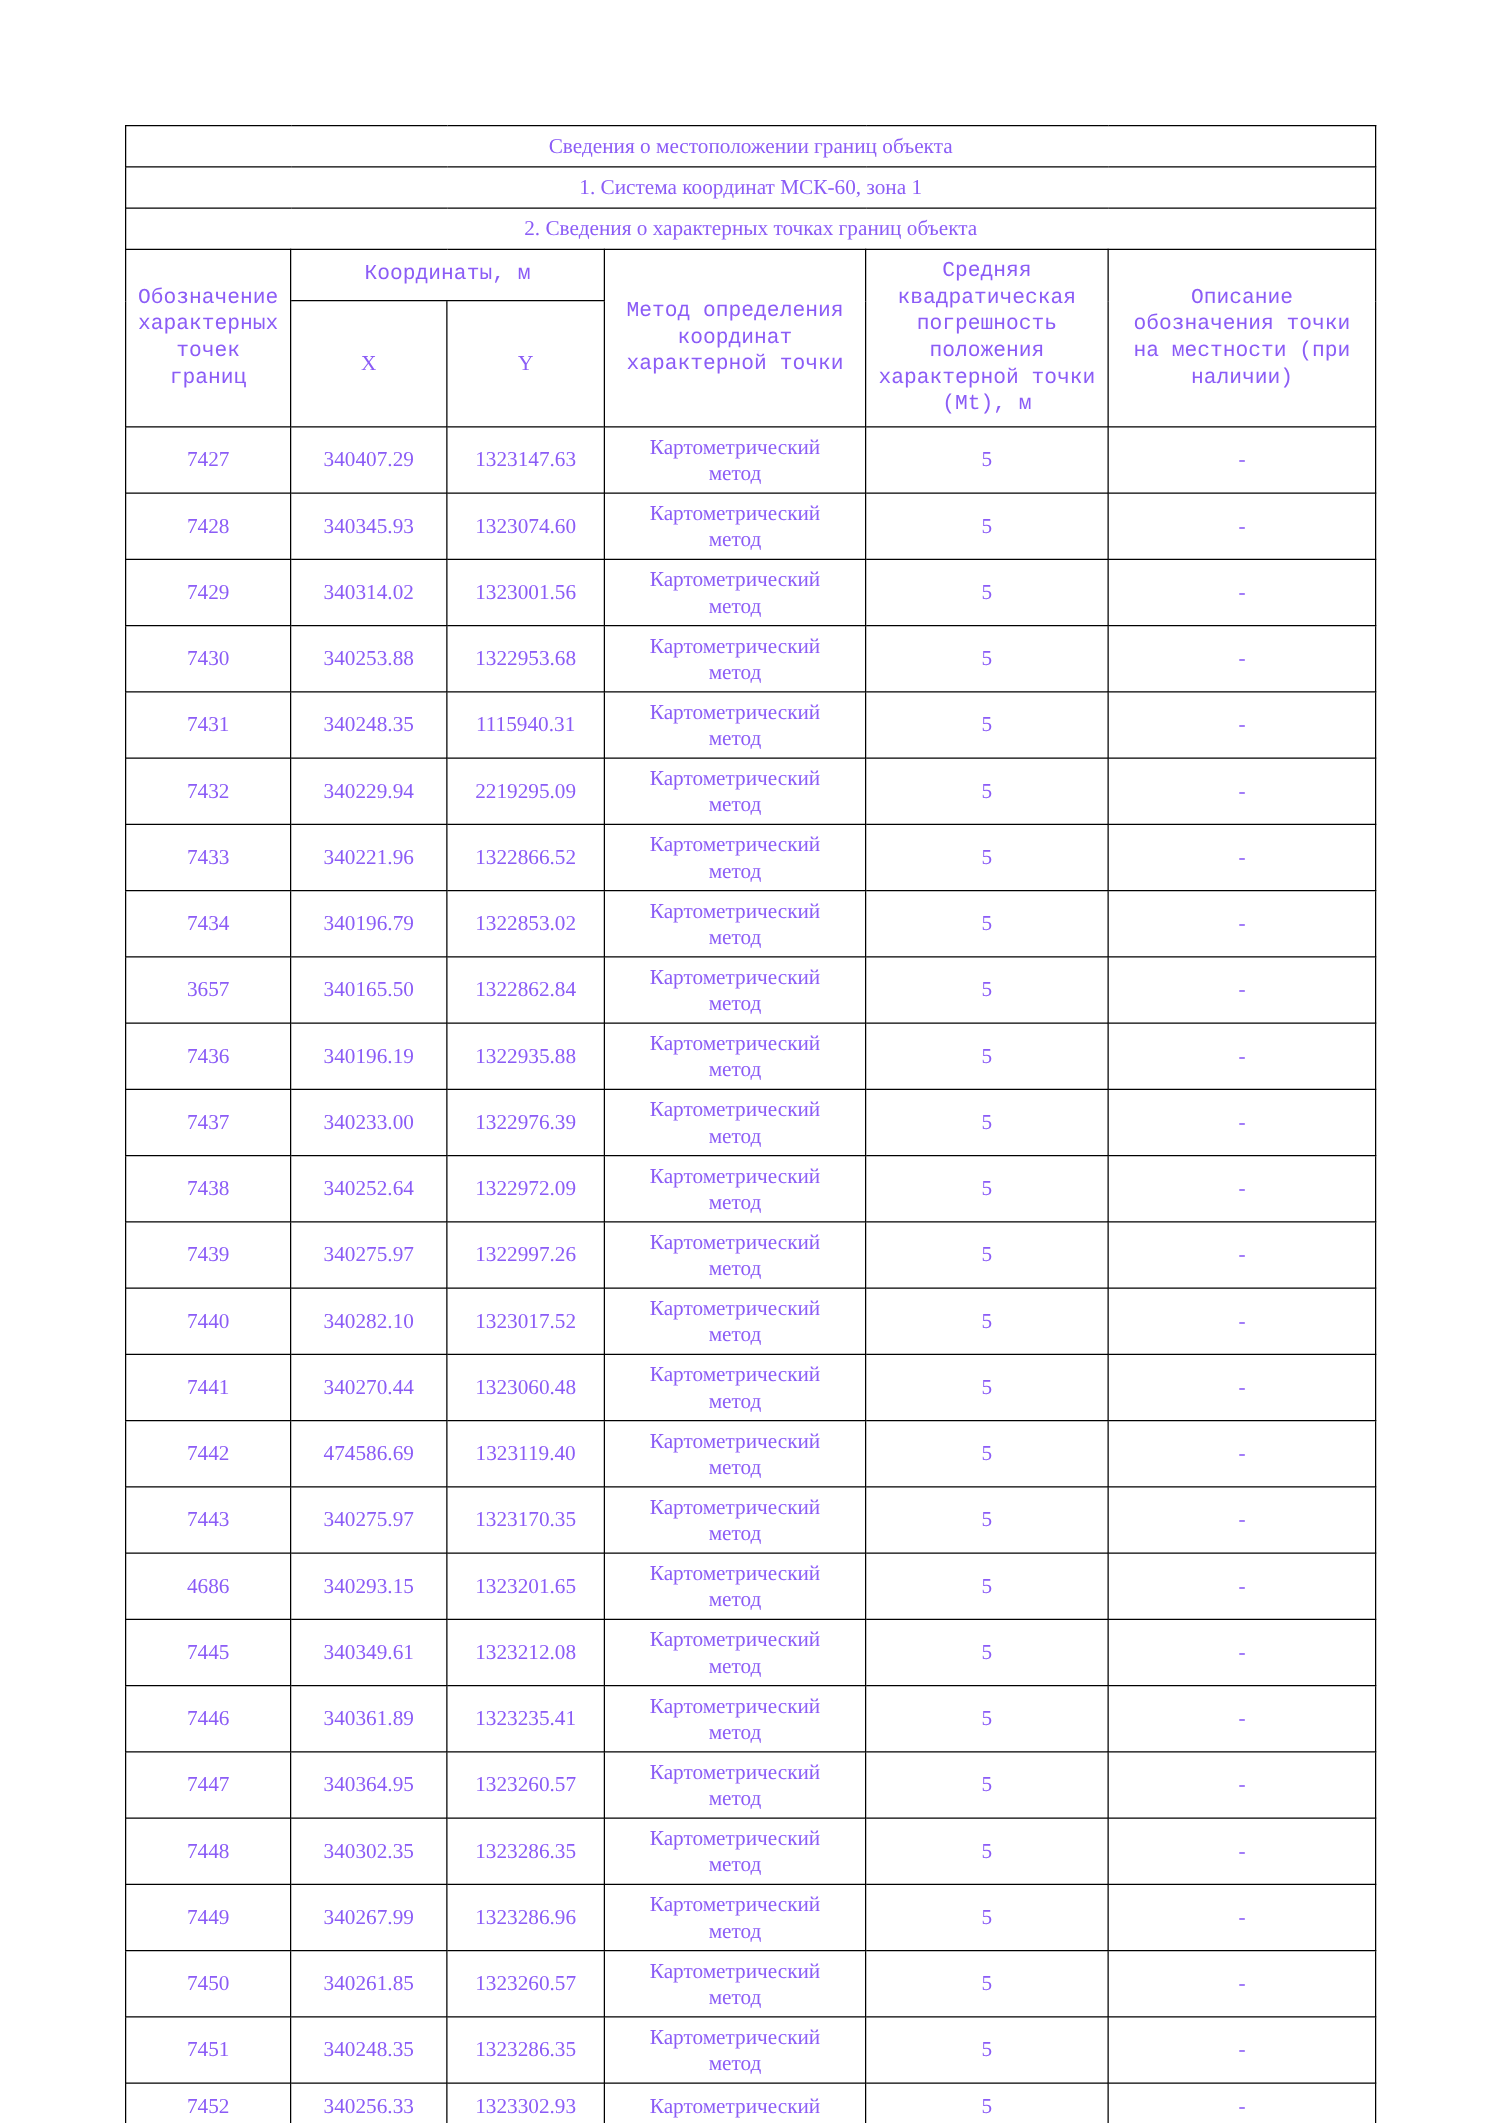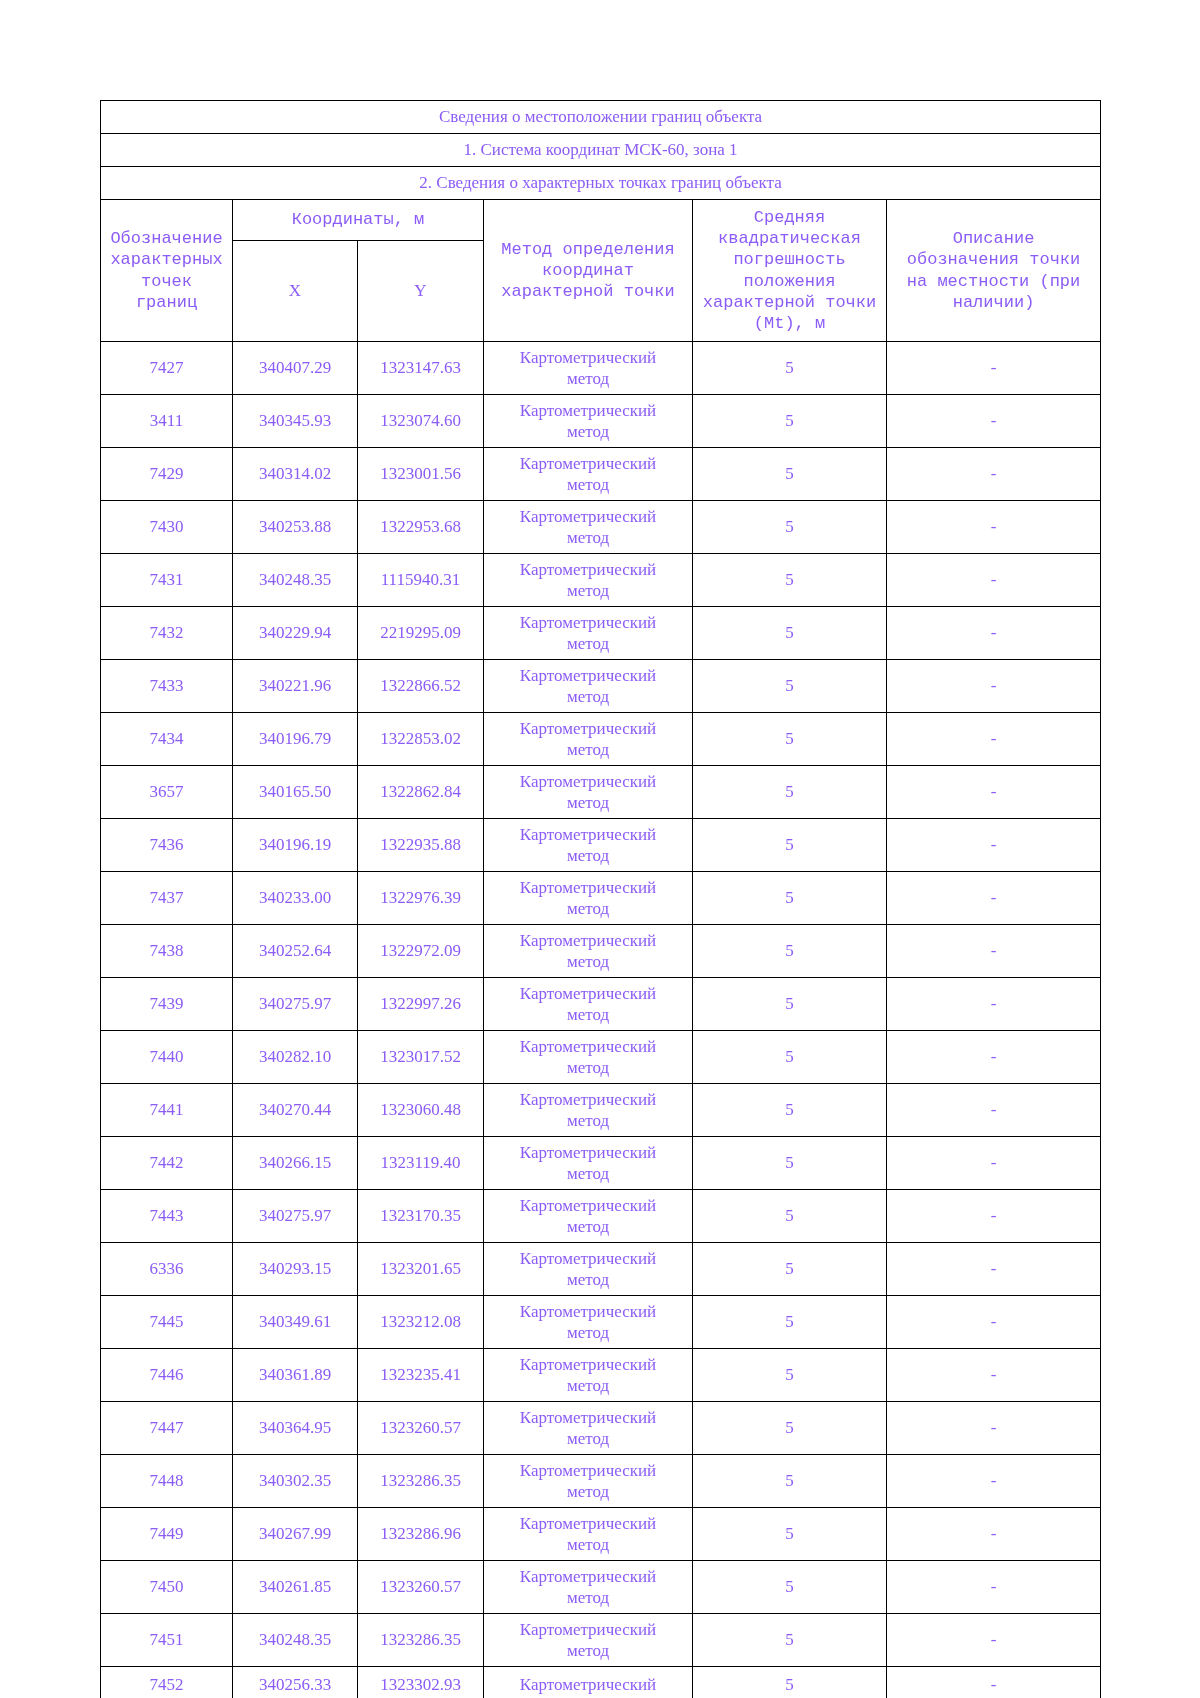--- a/index.html
+++ b/index.html
@@ -90,21 +90,21 @@
     <tbody class="data-body">
         <tr>
       <td>7427</td>
       <td>340407.29</td>
       <td>1323147.63</td>
       <td><span class="method-text">Картометрический метод</span></td>
       <td>5</td>
       <td>-</td>
     </tr>
         <tr>
-      <td>3411</td>
+      <td>7428</td>
       <td>340345.93</td>
       <td>1323074.60</td>
       <td><span class="method-text">Картометрический метод</span></td>
       <td>5</td>
       <td>-</td>
     </tr>
         <tr>
       <td>7429</td>
       <td>340314.02</td>
       <td>1323001.56</td>
@@ -203,36 +203,36 @@
         <tr>
       <td>7441</td>
       <td>340270.44</td>
       <td>1323060.48</td>
       <td><span class="method-text">Картометрический метод</span></td>
       <td>5</td>
       <td>-</td>
     </tr>
         <tr>
       <td>7442</td>
-      <td>340266.15</td>
+      <td>474586.69</td>
       <td>1323119.40</td>
       <td><span class="method-text">Картометрический метод</span></td>
       <td>5</td>
       <td>-</td>
     </tr>
         <tr>
       <td>7443</td>
       <td>340275.97</td>
       <td>1323170.35</td>
       <td><span class="method-text">Картометрический метод</span></td>
       <td>5</td>
       <td>-</td>
     </tr>
         <tr>
-      <td>6336</td>
+      <td>4686</td>
       <td>340293.15</td>
       <td>1323201.65</td>
       <td><span class="method-text">Картометрический метод</span></td>
       <td>5</td>
       <td>-</td>
     </tr>
         <tr>
       <td>7445</td>
       <td>340349.61</td>
       <td>1323212.08</td>

